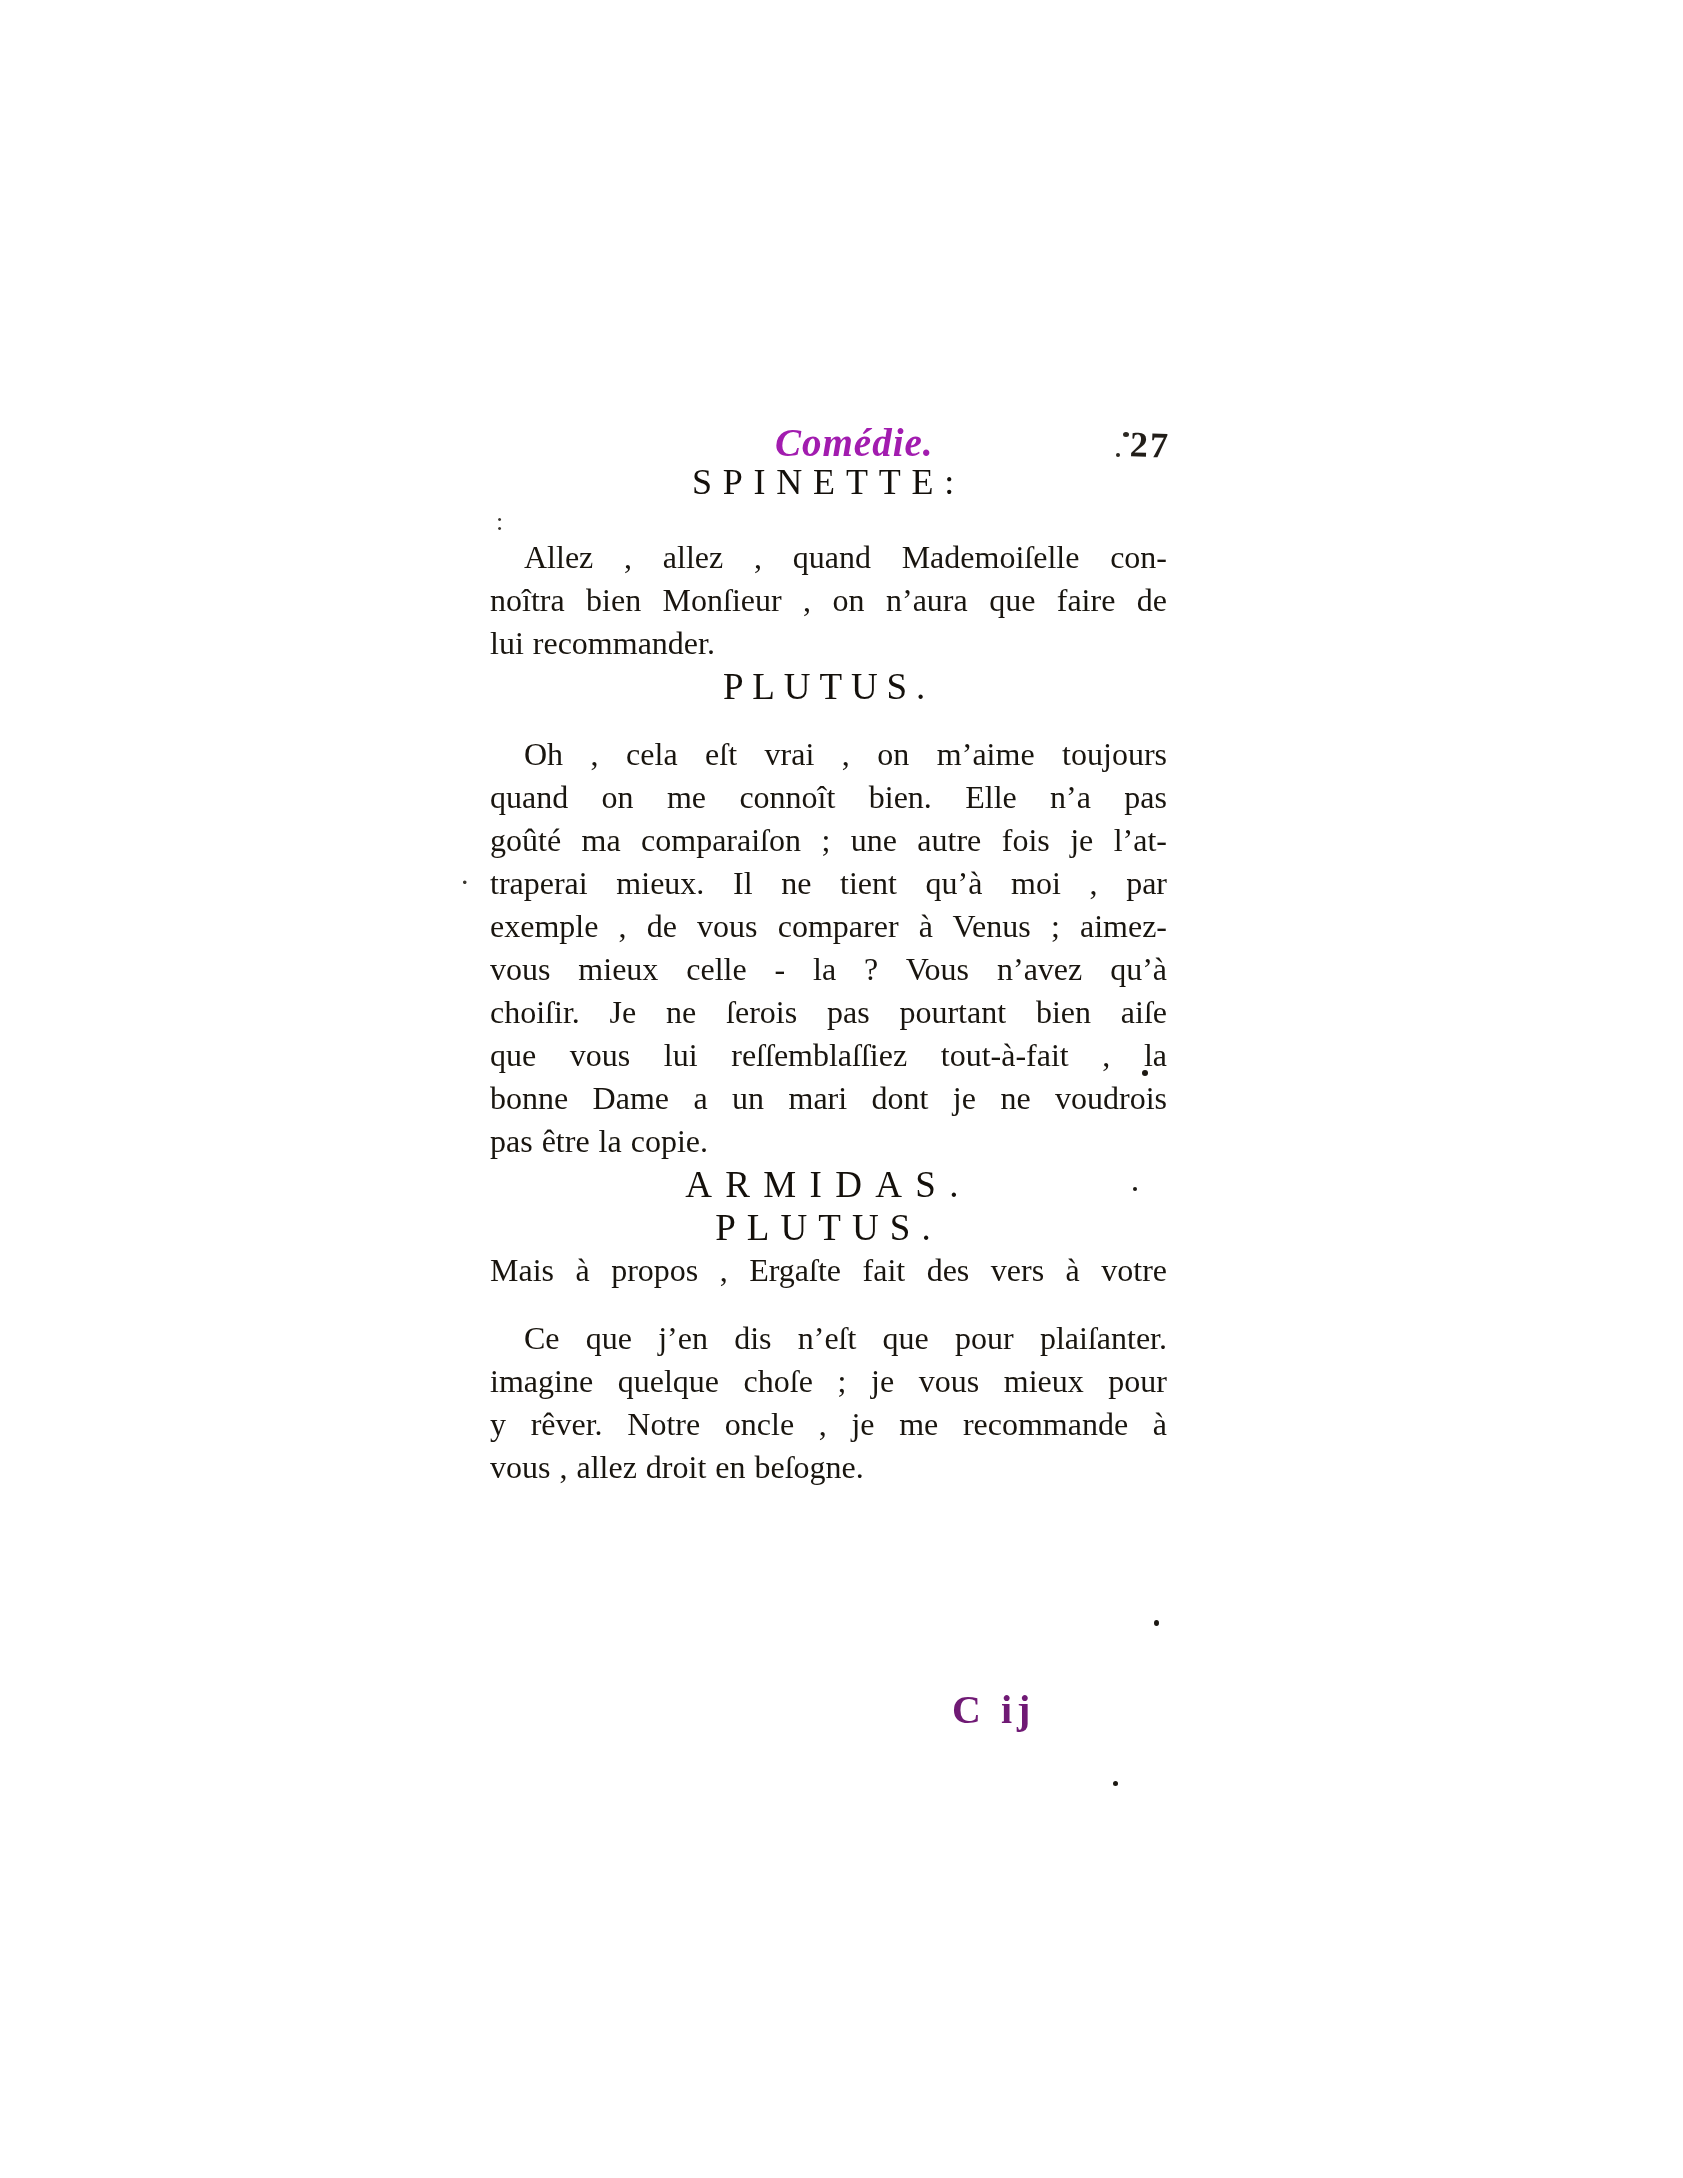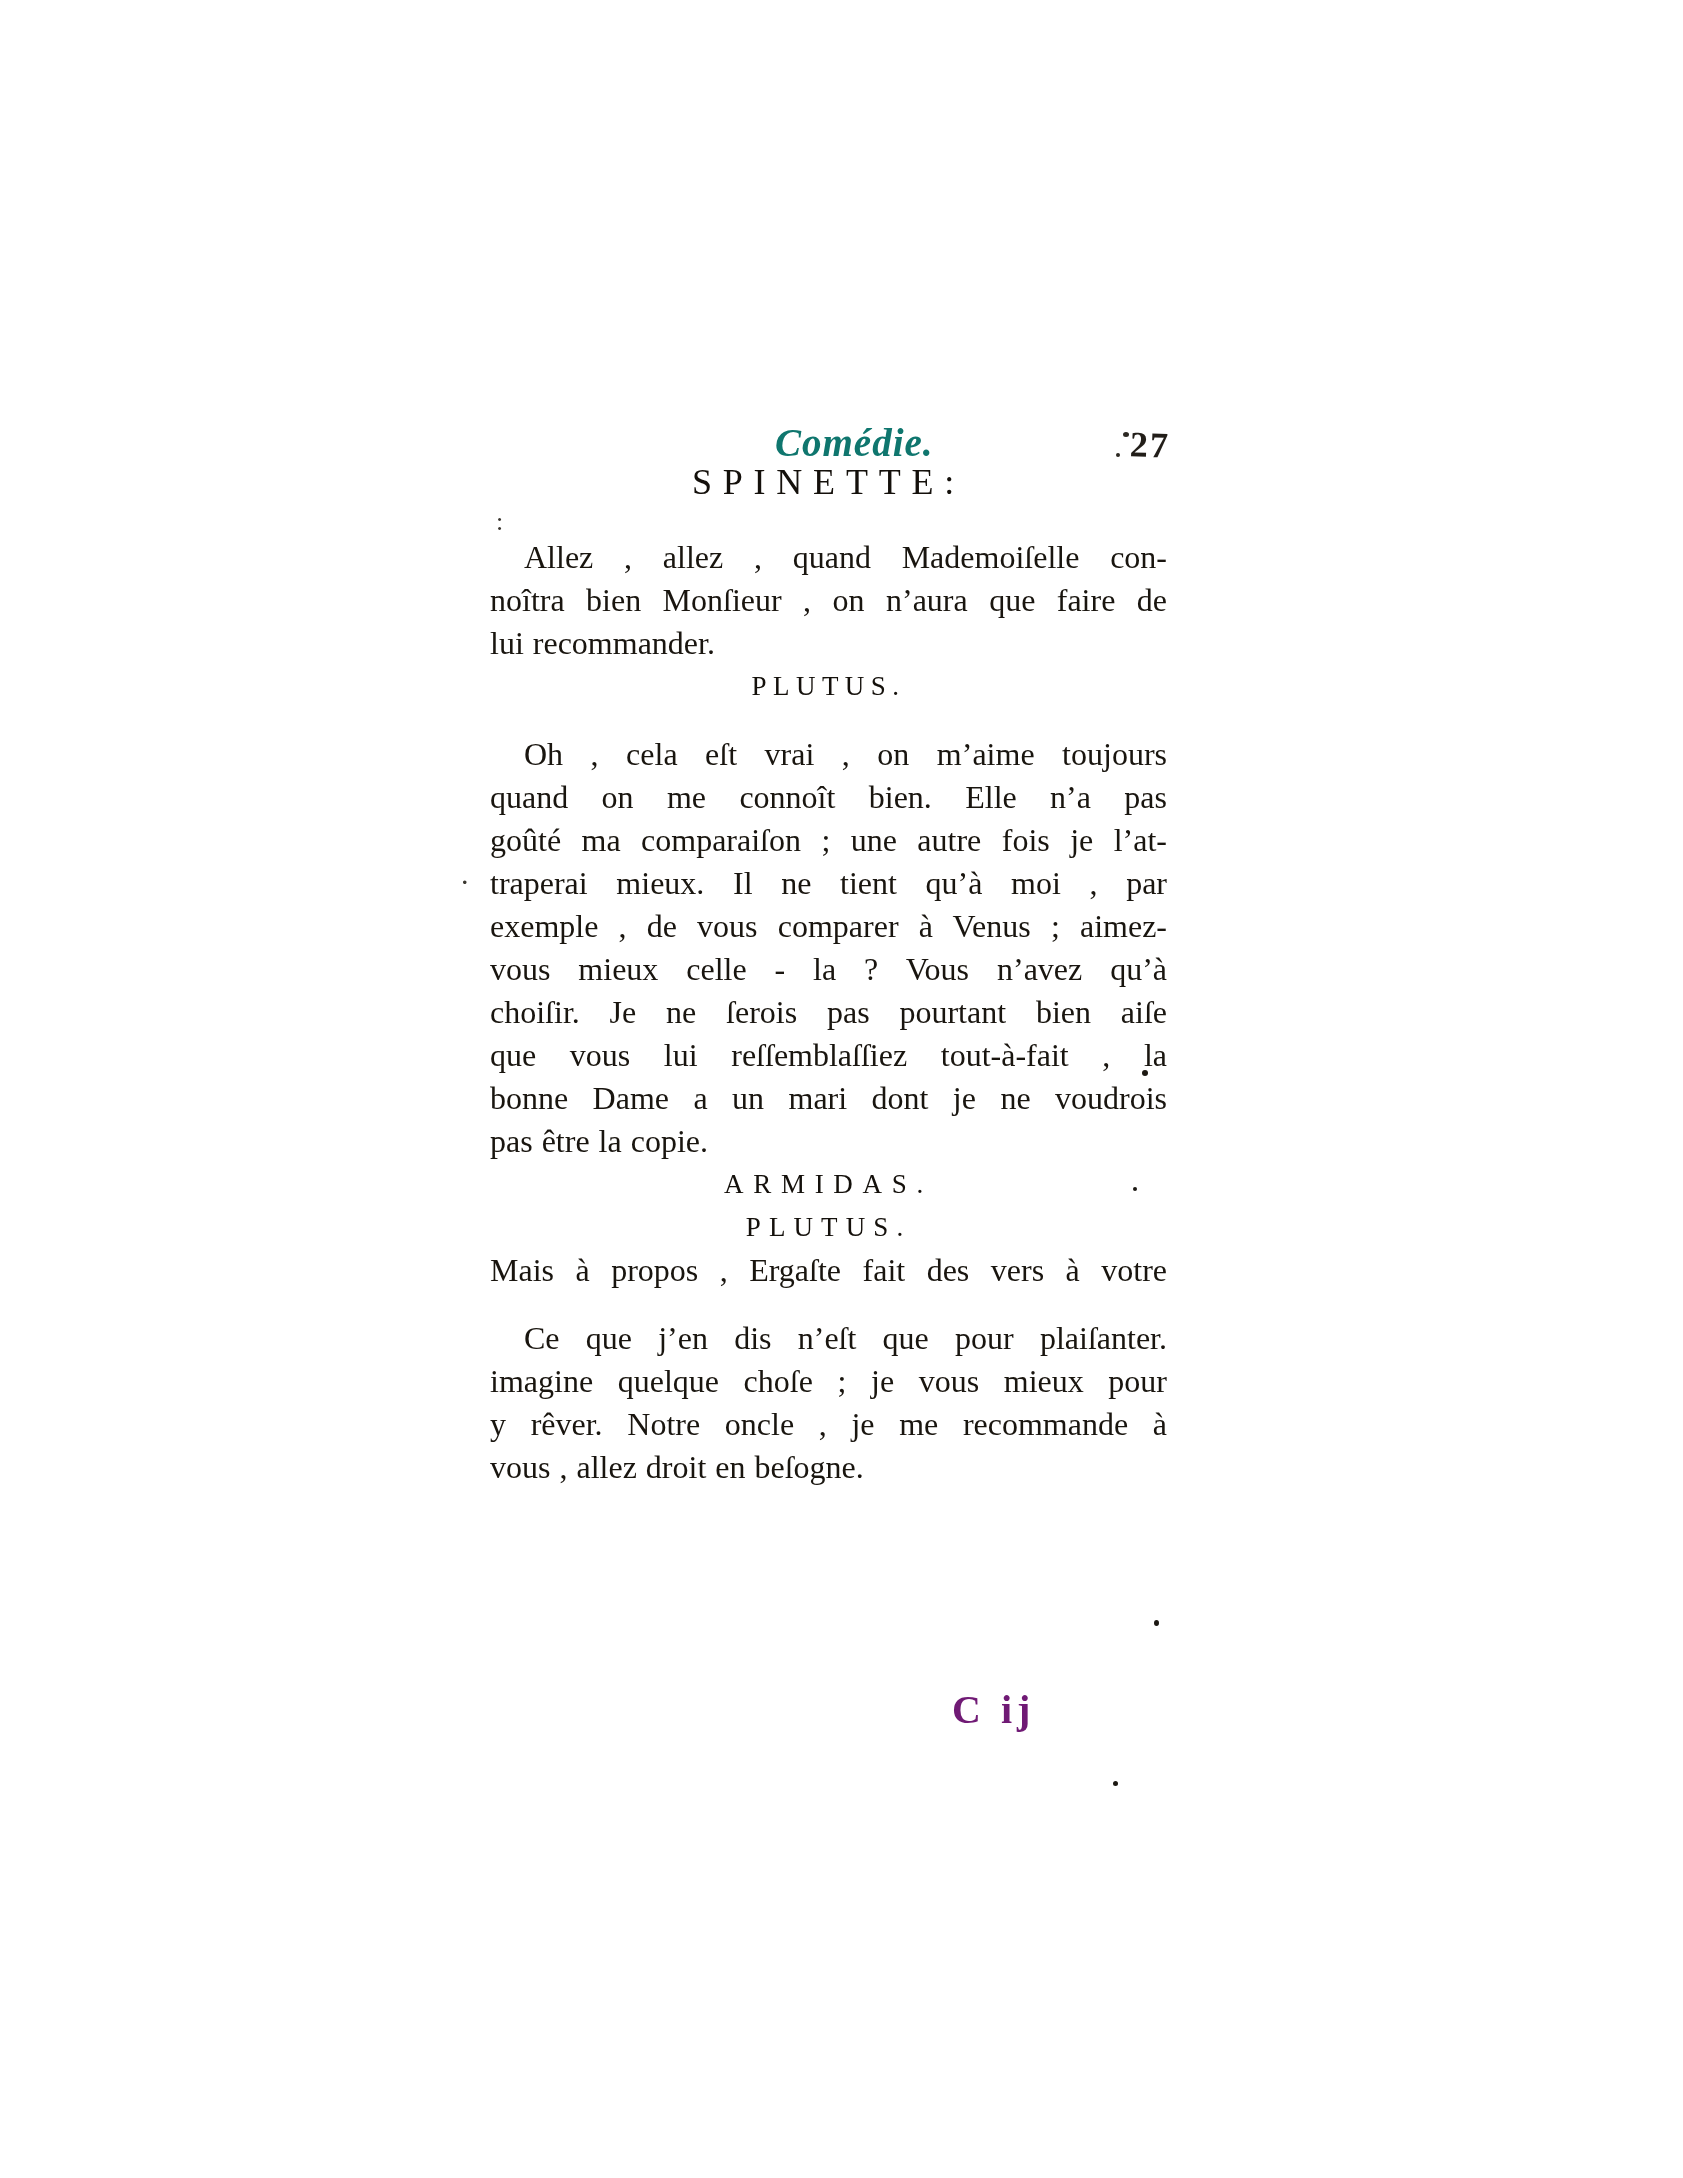--- a/index.html
+++ b/index.html
@@ -13,37 +13,37 @@
   }
   .page {
     position: absolute; inset: 0;
     background: #ffffff;
   }
   
   .running-header {
     position: absolute; left: 775px; top: 420px;
     font-style: italic; font-weight: 600;
     font-size: 39px; letter-spacing: 1px;
-    color: #0f766e;
+    color: #a21caf;
   }
   .page-number {
     position: absolute; left: 1130px; top: 424px;
     font-size: 36px; font-weight: 600;
     color: #221e19; letter-spacing: 2px;
     transform: rotate(2deg);
   }
   
   .text-column {
     position: absolute; left: 490px; top: 461px; width: 677px;
     font-size: 32px;
   }
   .speaker {
     height: 43px; line-height: 43px;
     text-align: center;
-    font-size: 27px;
+    font-size: 37px;
     color: #14100b;
   }
   .speaker.sp-spinette { height: 50px; line-height: 42px; font-size: 36px; letter-spacing: 0.30em; }
   .speaker.sp-plutus1  { letter-spacing: 0.24em; }
   .speaker.sp-armidas  { letter-spacing: 0.36em; }
   .speaker.sp-plutus2  { letter-spacing: 0.30em; }
   .line {
     height: 43px; line-height: 43px;
     text-align: justify; text-align-last: justify;
     word-spacing: 1px;

